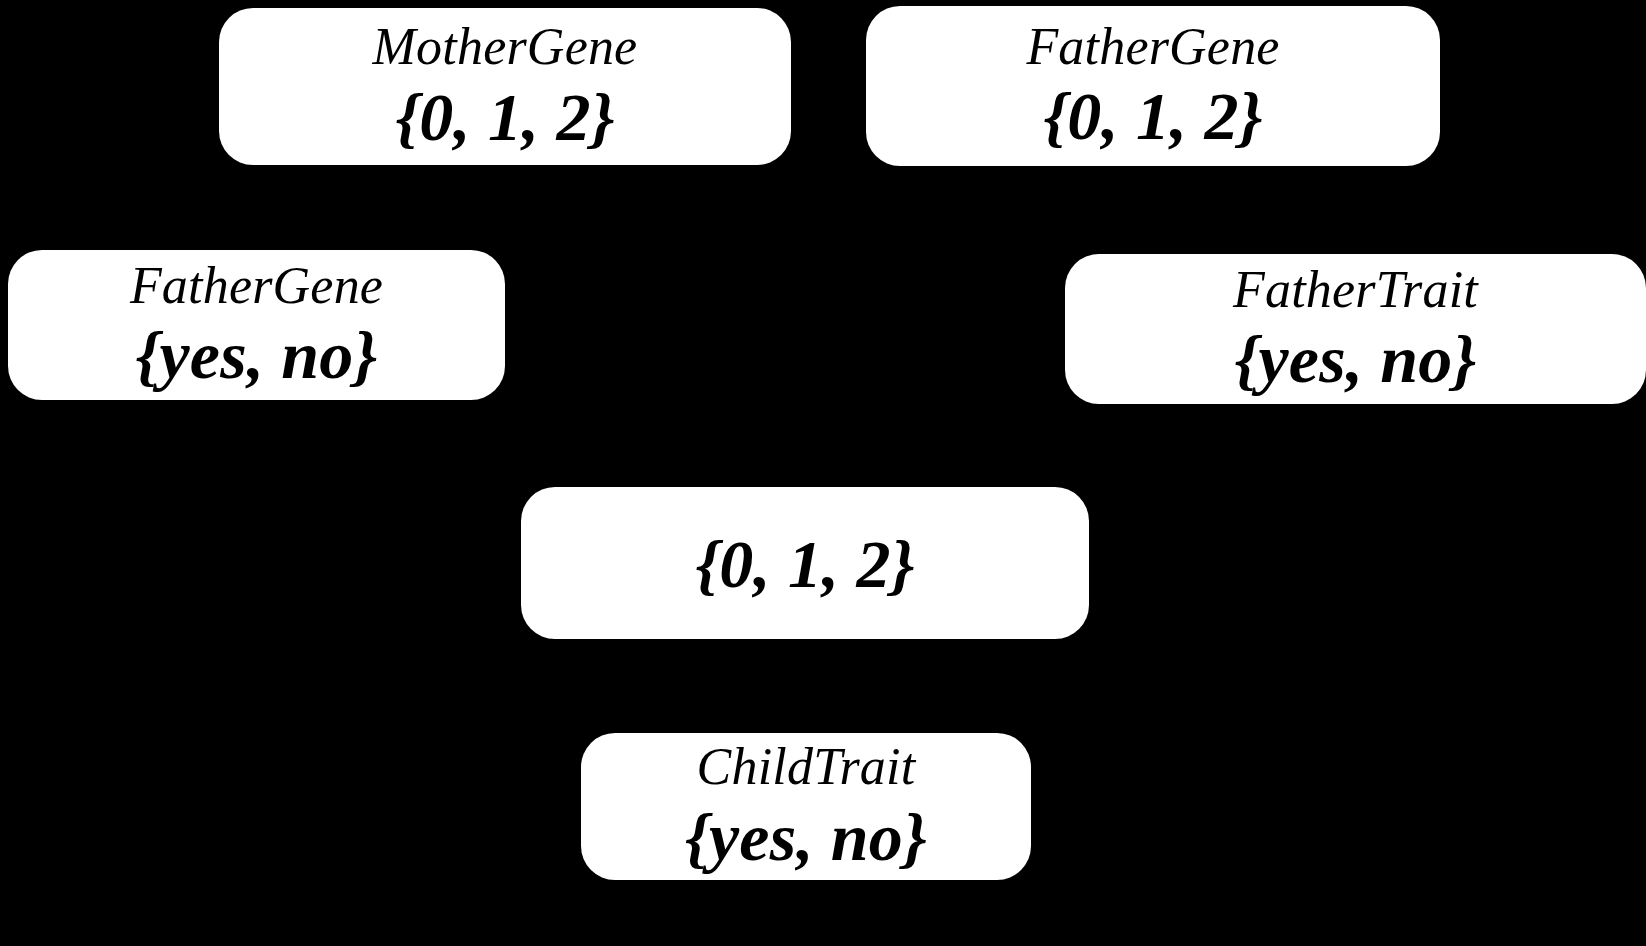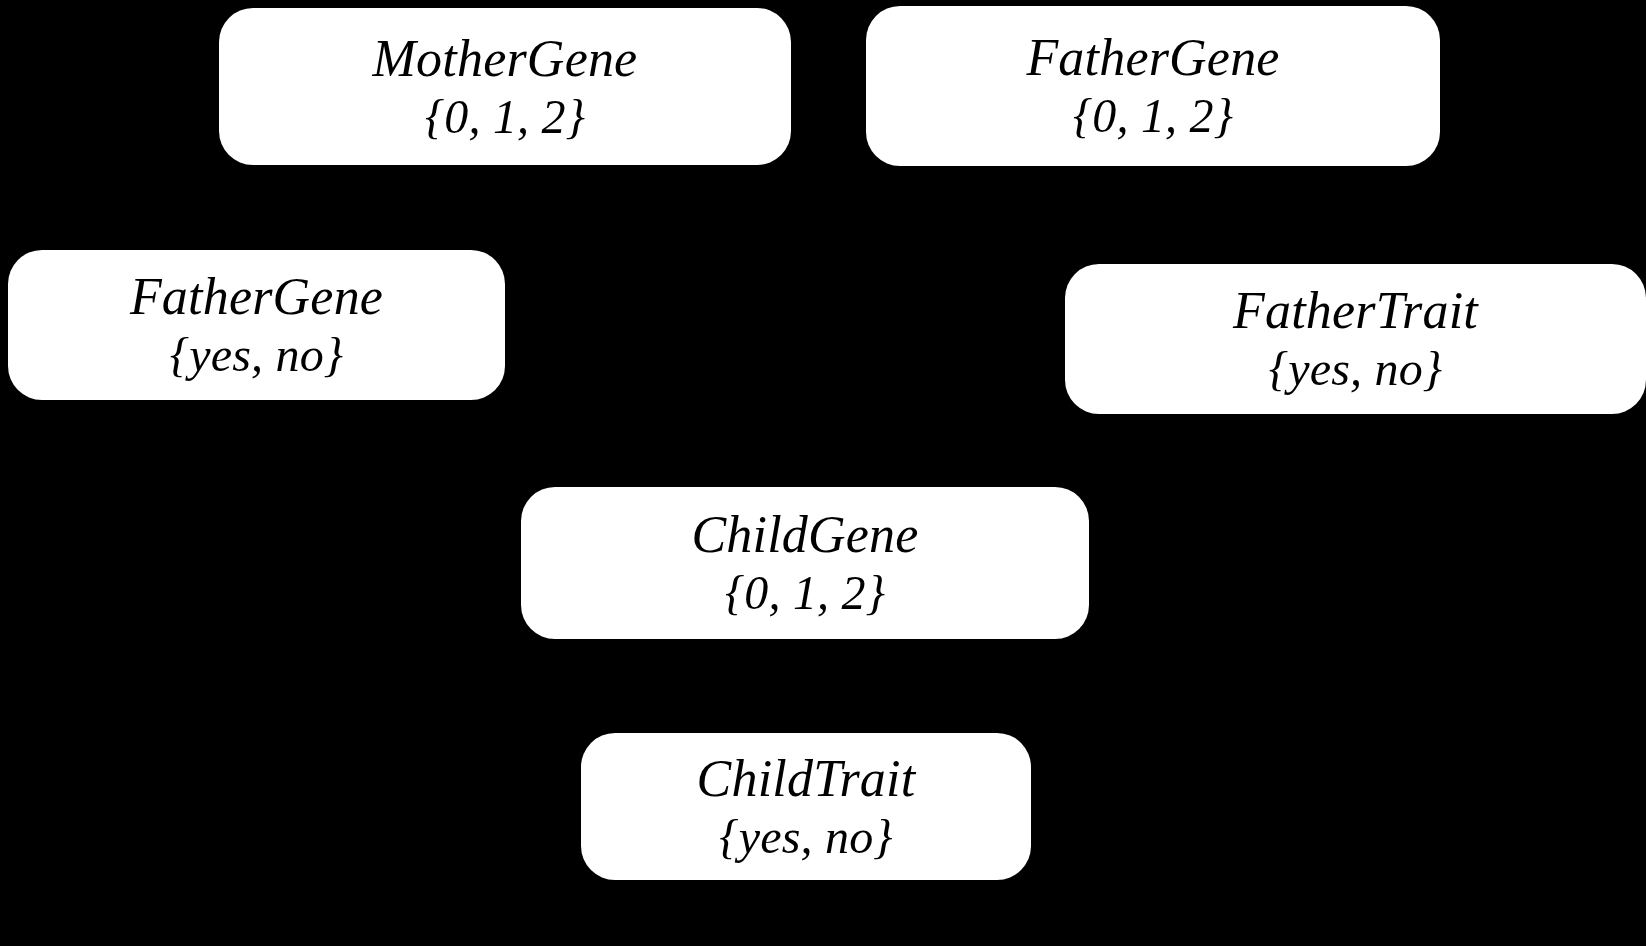--- a/index.html
+++ b/index.html
@@ -30,31 +30,32 @@
     box-sizing: border-box;
     text-align: center;
     -webkit-font-smoothing: antialiased;
   }
   .node .title {
     font-size: 52px;
     letter-spacing: 0.2px;
     white-space: nowrap;
   }
   .node .domain {
-    font-size: 48px;
+    font-size: 68px;
     letter-spacing: 0.2px;
     white-space: nowrap;
     margin-top: 2px;
+    font-weight: bold;
   }
 
   
   #node-mother-gene  { left: 219px; top: 8px;   width: 572px; height: 157px; border-radius: 34px; }
   #node-father-gene  { left: 834px; top: 6px;   width: 574px; height: 160px; border-radius: 34px; margin-left: 32px; }
   #node-mother-trait { left: 8px;   top: 250px; width: 497px; height: 150px; border-radius: 34px; }
-  #node-father-trait { left: 1065px;top: 264px; width: 581px; height: 150px; border-radius: 34px; }
+  #node-father-trait { left: 1065px;top: 254px; width: 581px; height: 150px; border-radius: 34px; }
   #node-child-gene   { left: 521px; top: 487px; width: 568px; height: 152px; border-radius: 34px; }
   #node-child-trait  { left: 581px; top: 733px; width: 450px; height: 147px; border-radius: 34px; }
 </style>
 </head>
 <body>
 
 <div id="canvas">
 
   <div class="node" id="node-mother-gene">
     <div class="title">MotherGene</div>
@@ -70,21 +71,20 @@
     <div class="title">FatherGene</div>
     <div class="domain">{yes, no}</div>
   </div>
 
   <div class="node" id="node-father-trait">
     <div class="title">FatherTrait</div>
     <div class="domain">{yes, no}</div>
   </div>
 
   <div class="node" id="node-child-gene">
-    <div class="title">ChildGene</div>
     <div class="domain">{0, 1, 2}</div>
   </div>
 
   <div class="node" id="node-child-trait">
     <div class="title">ChildTrait</div>
     <div class="domain">{yes, no}</div>
   </div>
 
 </div>
 

